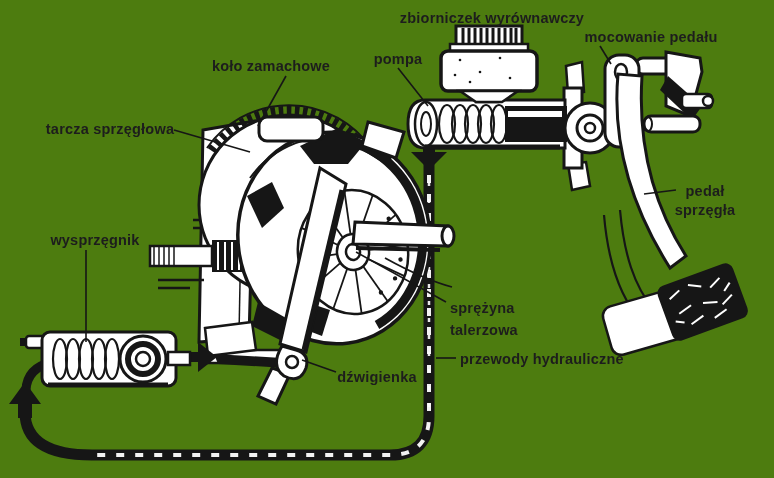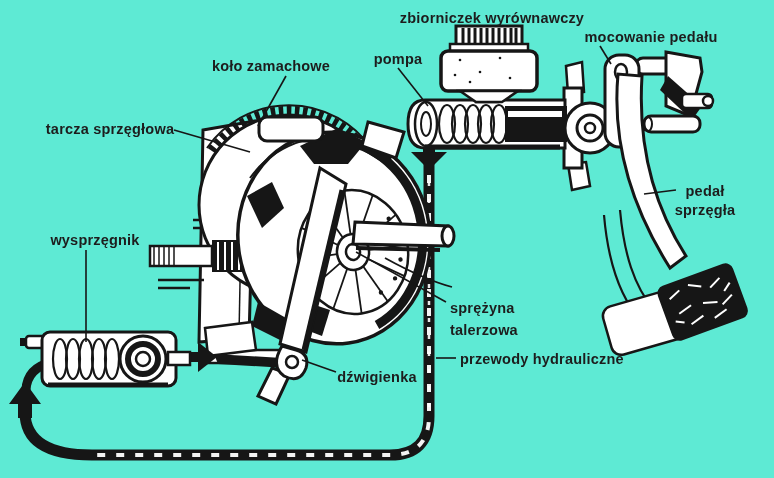--- a/index.html
+++ b/index.html
@@ -1,16 +1,16 @@
 <!DOCTYPE html>
 <html><head>
 <meta charset="utf-8">
 <style>
   html,body{margin:0;padding:0;background:#ffffff;}
-  #stage{position:relative;width:774px;height:478px;background:#5eead4;overflow:hidden;
+  #stage{position:relative;width:774px;height:478px;background:#4d7c0f;overflow:hidden;
          font-family:"Liberation Sans",sans-serif;}
   svg{position:absolute;left:0;top:0;}
   text{font-family:"Liberation Sans",sans-serif;font-weight:bold;font-size:14.5px;
        fill:#1d1d1d;letter-spacing:.2px;}
   .ink{stroke:#161616;}
   .part{fill:#ffffff;stroke:#161616;}
   .solid{fill:#161616;stroke:none;}
   .thin{fill:none;stroke:#161616;}
 </style>
 </head>

